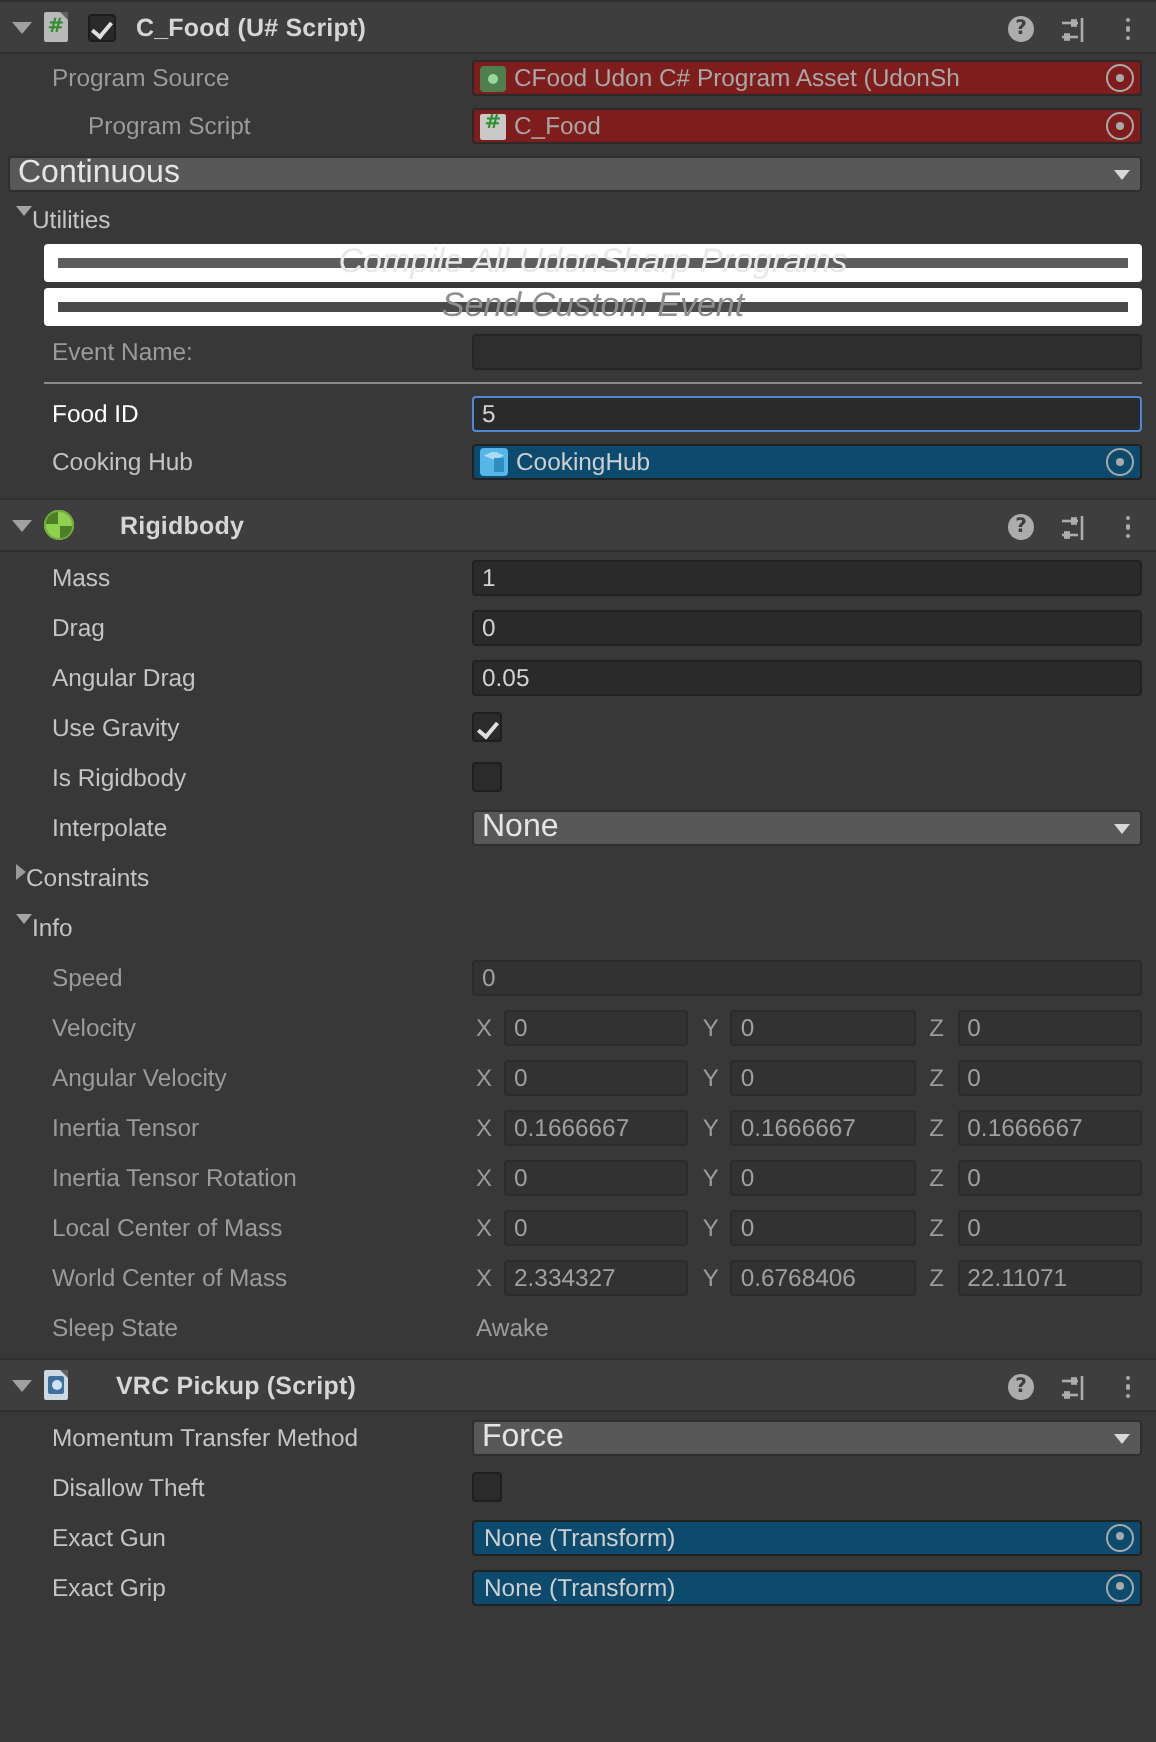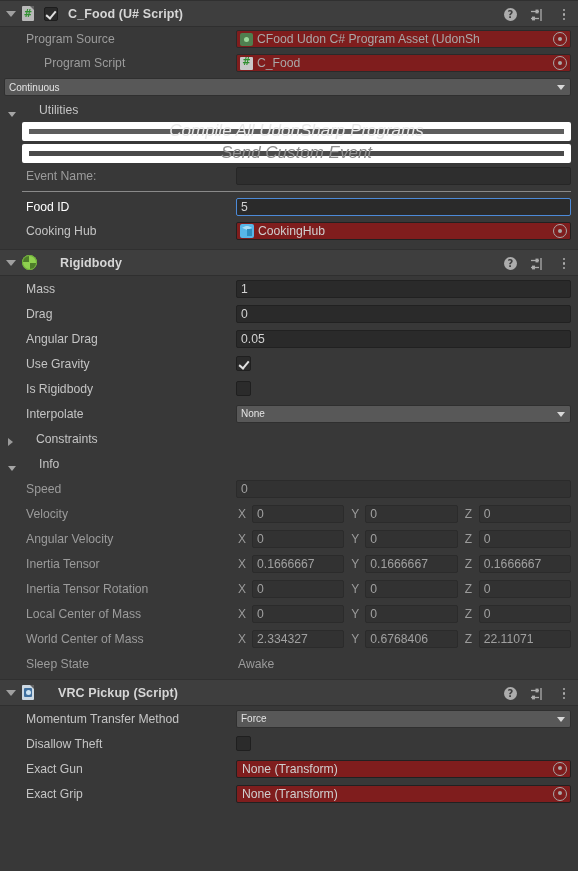--- a/index.html
+++ b/index.html
@@ -112,21 +112,21 @@
   .row.h24{height:24px;}
   .label{
     width:232px;flex:0 0 232px;
     color:#c4c4c4;font-size:12.2px;
     padding-left:22px;box-sizing:border-box;
     white-space:nowrap;overflow:hidden;
   }
   .label.indent2{padding-left:40px;}
   .label.dim{color:#9b9b9b;}
   .label.blue{color:#ffffff;}
-  .label.fold{padding-left:4px;display:flex;align-items:flex-end;gap:23px;}
+  .label.fold{padding-left:4px;display:flex;align-items:flex-start;gap:0;}
   .label.fold .tri-down{
     width:0;height:0;border-left:4.5px solid transparent;border-right:4.5px solid transparent;
     border-top:5.5px solid #a5a5a5;
   }
   .label.fold .tri-right{
     width:0;height:0;border-top:4.5px solid transparent;border-bottom:4.5px solid transparent;
     border-left:5.5px solid #9a9a9a;
   }
 
   .field{flex:1 1 auto;margin-right:7px;}
@@ -138,31 +138,31 @@
     color:#d2d2d2;font-size:12.2px;white-space:nowrap;overflow:hidden;
   }
   .input.focus{border-color:#4c8ad8;}
   .input.readonly{background:#323232;border-color:#2b2b2b;color:#a0a0a0;}
   .input.empty{background:#2e2e2e;border-color:#262626;}
 
   
   .dropdown{
     height:18px;background:#585858;border:1px solid #2f2f2f;border-radius:2px;
     display:flex;align-items:center;padding:0 4px;box-sizing:border-box;
-    color:#e4e4e4;font-size:10px;position:relative;
+    color:#e4e4e4;font-size:16px;position:relative;
   }
   .dropdown .arr{
     position:absolute;right:5px;top:50%;margin-top:-2px;
     width:0;height:0;border-left:4.5px solid transparent;border-right:4.5px solid transparent;
     border-top:5px solid #d8d8d8;
   }
 
   
   .objfield{
-    height:18px;background:#7f1d1d;border:1px solid #212121;border-radius:2px;
+    height:18px;background:#0c4a6e;border:1px solid #212121;border-radius:2px;
     display:flex;align-items:center;padding:0 2px 0 3px;box-sizing:border-box;
     color:#cfcfcf;font-size:12.2px;position:relative;overflow:hidden;white-space:nowrap;
   }
   .objfield.dimbg{background:#7f1d1d;border-color:#2a2a2a;color:#a8a8a8;}
   .objfield .otxt{flex:1 1 auto;overflow:hidden;text-overflow:clip;padding-left:2px;}
   .objsel{
     width:14px;height:14px;flex:0 0 14px;border-radius:50%;
     border:1.5px solid #a8a8a8;position:relative;margin-right:1px;box-sizing:border-box;
   }
   .objsel:after{

